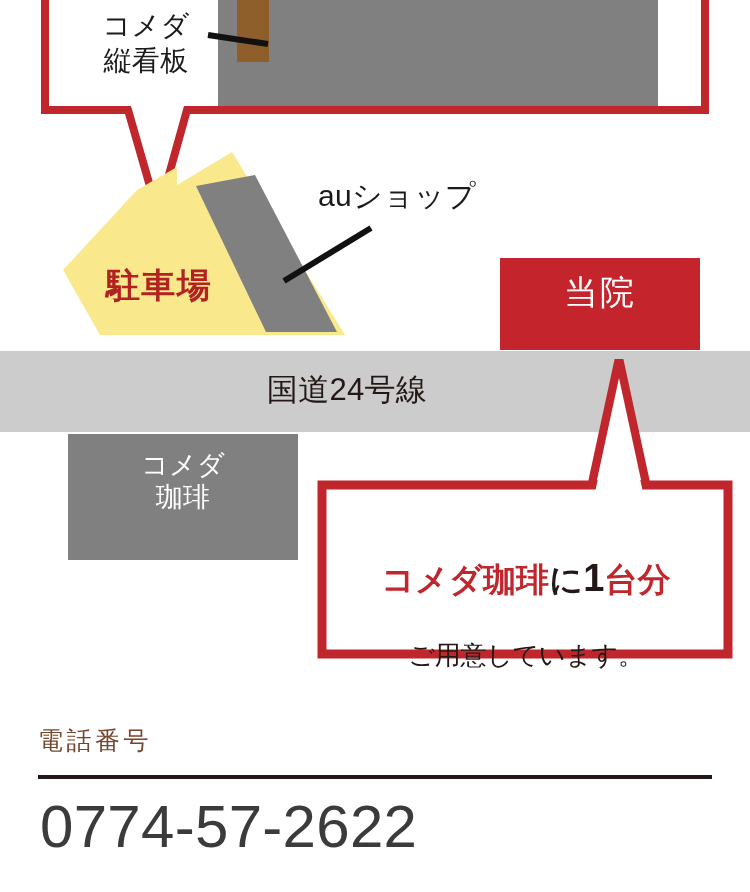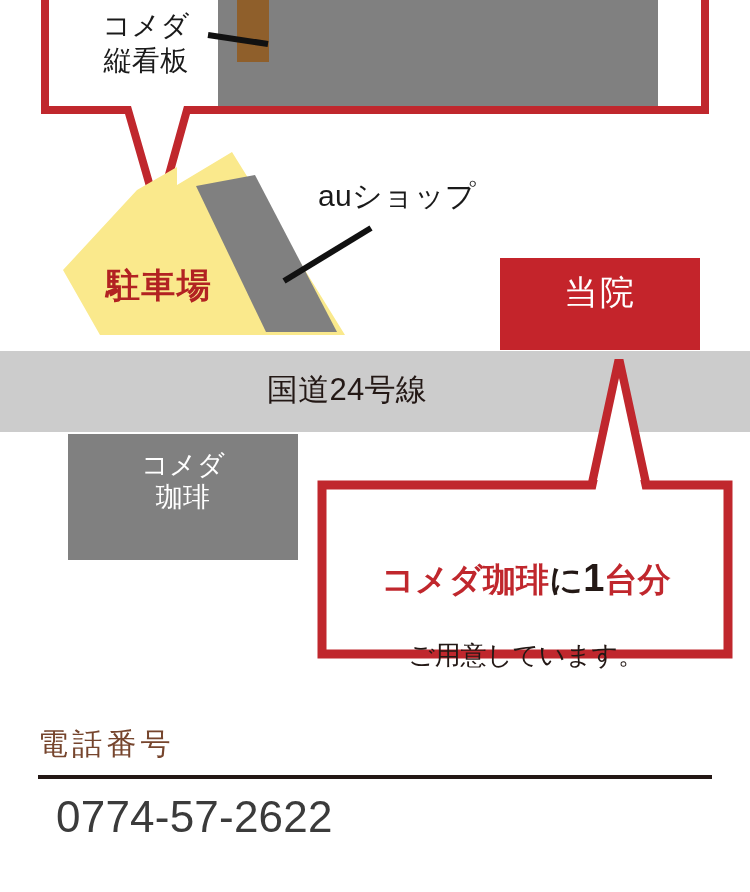--- a/index.html
+++ b/index.html
@@ -143,37 +143,37 @@
     position: absolute;
     left: 0;
     top: 700px;
     width: 750px;
     height: 192px;
   }
   #phone-heading {
     position: absolute;
     left: 38px;
     top: 24px;
-    font-size: 30px;
+    font-size: 25px;
     color: #76452d;
     letter-spacing: 0.14em;
   }
   #phone-rule {
     position: absolute;
     left: 38px;
     top: 75px;
     width: 674px;
     height: 4px;
     background: #231815;
   }
   #phone-number {
     position: absolute;
-    left: 56px;
+    left: 40px;
     top: 92px;
-    font-size: 44px;
+    font-size: 60px;
     color: #3b3b3b;
     letter-spacing: 0.005em;
     font-weight: normal;
   }
 </style>
 </head>
 <body>
 
 <div id="map-stage">
 

